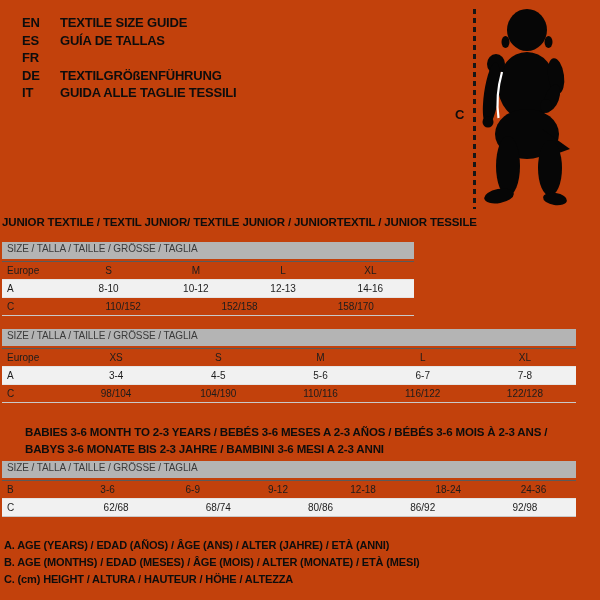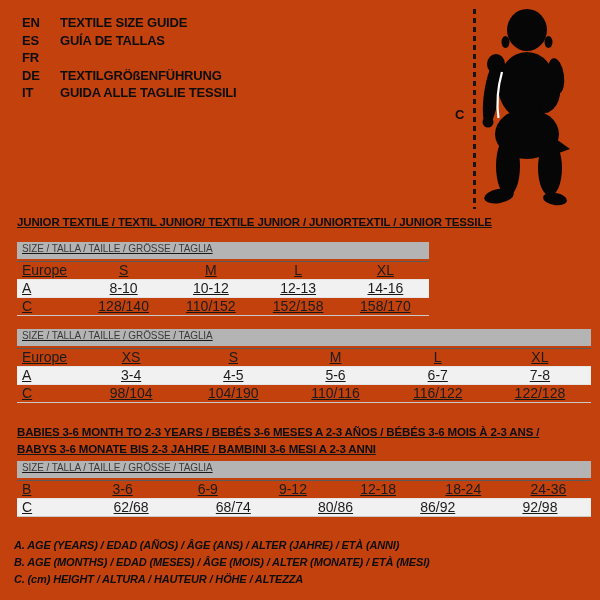--- a/index.html
+++ b/index.html
@@ -13,45 +13,45 @@
   .lang-code{width:38px;font-weight:bold;font-size:13px;letter-spacing:-0.2px;color:#0d0d0d;}
   .lang-title{font-weight:bold;font-size:13px;letter-spacing:-0.2px;color:#0d0d0d;white-space:nowrap;}
   
   .measure-line{
     position:absolute;left:473px;top:9px;width:3px;height:200px;
     background:repeating-linear-gradient(to bottom,#161616 0 5px,transparent 5px 9px);
   }
   .measure-label{position:absolute;left:455px;top:107px;font-size:13px;font-weight:bold;color:#0d0d0d;}
   .baby-figure{position:absolute;left:482px;top:6px;width:94px;height:204px;}
   
-  .size-table{position:absolute;left:17px;text-decoration:underline;}
+  .size-table{position:absolute;left:2px;}
   .tbl-title{
     font-weight:bold;font-size:11.5px;line-height:14px;letter-spacing:-0.15px;
     color:#0d0d0d;white-space:nowrap;
   }
   .tbl-title .subsc{font-size:8px;vertical-align:-2px;}
-  .t3-title{line-height:17px;white-space:normal;}
+  .t3-title{line-height:17px;white-space:normal;margin-left:23px;}
   .size-bar{
     background:#b4b4b4;height:17px;line-height:13px;padding-left:5px;
     font-size:10px;color:#3a3a3a;letter-spacing:-0.1px;
   }
   .rows{border-top:1px solid #5a5a5a;border-bottom:1px solid #c9c9c9;margin-top:2px;}
-  .trow{display:flex;height:17px;line-height:17px;font-size:14px;color:#1c1c1c;}
+  .trow{display:flex;height:17px;line-height:17px;font-size:10px;color:#1c1c1c;}
   .trow + .trow{border-top:1px solid #e4e4e4;}
   .trow.alt{background:#f1f1f1;}
   .lbl{width:58px;padding-left:5px;text-align:left;}
   .cell{flex:1;text-align:center;}
   #junior-table{top:215px;width:412px;}
   #junior-table .size-bar{margin-top:13px;}
   #children-table{top:319px;width:574px;}
   #children-table .size-bar{margin-top:10px;}
   #babies-table{top:424px;width:574px;}
   #babies-table .size-bar{margin-top:3px;}
   
-  .footnotes{position:absolute;left:14px;top:537px;font-style:italic;}
+  .footnotes{position:absolute;left:4px;top:537px;}
   .footnote{font-weight:bold;font-size:11px;line-height:17.2px;letter-spacing:-0.15px;color:#0d0d0d;white-space:nowrap;}
 </style>
 </head>
 <body>
 
 <div class="canvas">
 
   <section class="lang-list">
     <div class="lang-row">
       <span class="lang-code">EN</span>
@@ -119,21 +119,20 @@
       </div>
       <div class="trow alt">
         <span class="lbl">A</span>
         <span class="cell">8-10</span>
         <span class="cell">10-12</span>
         <span class="cell">12-13</span>
         <span class="cell">14-16</span>
       </div>
       <div class="trow">
         <span class="lbl">C</span>
-        <span class="cell">128/140</span>
         <span class="cell">110/152</span>
         <span class="cell">152/158</span>
         <span class="cell">158/170</span>
       </div>
     </div>
   </div>
 
   <div class="size-table" id="children-table">
     <div class="size-bar">SIZE / TALLA / TAILLE / GRÖSSE / TAGLIA</div>
     <div class="rows">

